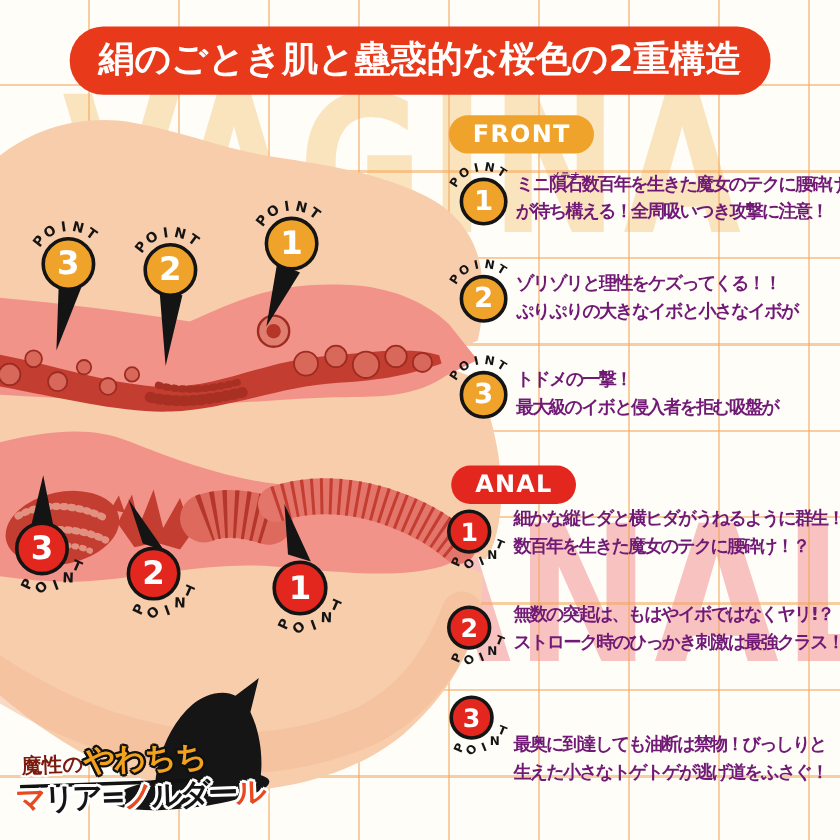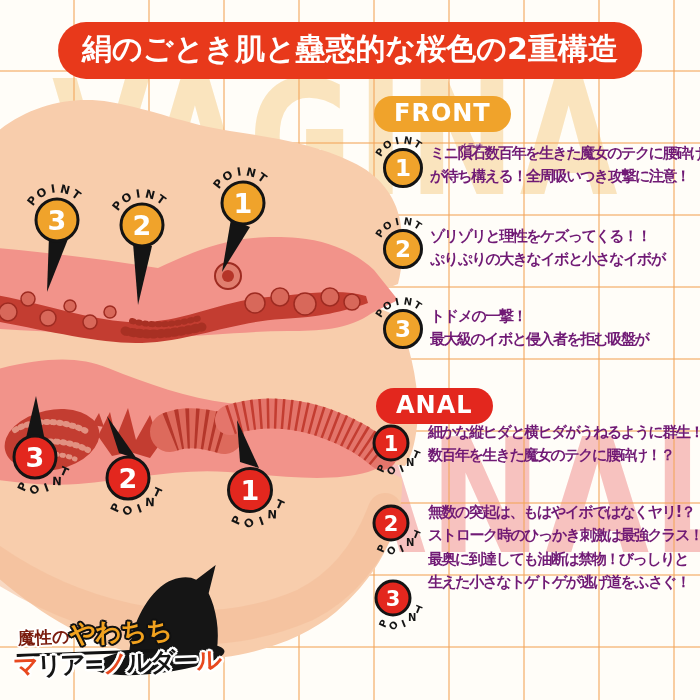--- a/index.html
+++ b/index.html
@@ -12,21 +12,21 @@
   .wm-back{left:322px;top:418px;font-size:158px;letter-spacing:4px;color:var(--watermark-back,#F7C2BF);transform:scaleX(.85);}
   
   .grid{position:absolute;inset:0;background-image:
     repeating-linear-gradient(to right,transparent 0 73px,rgba(243,166,91,.55) 73px 75px),
     repeating-linear-gradient(to bottom,transparent 0 70px,rgba(243,166,91,.55) 70px 72px);}
   
   .title{position:absolute;left:50%;top:22px;transform:translateX(-50%);
     background:var(--banner-red,#E8391B);color:#fff;font-weight:900;font-size:30px;
     letter-spacing:0px;padding:7px 24px 9px;border-radius:28px;white-space:nowrap;}
   
-  .pill{position:absolute;color:#fff;font-weight:900;font-size:24px;letter-spacing:1px;
+  .pill{position:absolute;color:#fff;font-weight:900;font-size:20px;letter-spacing:1px;
     padding:3px 20px 5px;border-radius:18px;white-space:nowrap;}
   .pill-front{left:374px;top:96px;background:var(--front-orange,#F0A32B);}
   .pill-back{left:376px;top:388px;background:var(--back-red,#E3271E);}
   
   .badge{position:absolute;transform:translate(-50%,-50%);width:var(--d);height:var(--d);}
   .badge .circle{position:absolute;inset:0;border-radius:50%;border:3px solid #141414;
     display:flex;align-items:center;justify-content:center;color:#fff;font-weight:900;}
   .badge.c-front .circle{background:var(--front-orange,#F0A32B);}
   .badge.c-back .circle{background:var(--back-red,#E3271E);}
   .arc{position:absolute;left:50%;top:50%;width:0;height:0;}
@@ -287,21 +287,21 @@
       <span style="--a: 44deg; --r: 27px;">P</span>
       <span style="--a: 22deg; --r: 27px;">O</span>
       <span style="--a: 0deg; --r: 27px;">I</span>
       <span style="--a: -22deg; --r: 27px;">N</span>
       <span style="--a: -44deg; --r: 27px;">T</span>
     </div>
   <div class="circle" style="font-size:21px;">
       <span>3</span>
     </div>
 </div>
-<div class="ptext" style="top:548px;left:428px;">
+<div class="ptext" style="top:609px;left:428px;">
   <div>最奥に到達しても油断は禁物！びっしりと</div>
   <div>生えた小さなトゲトゲが逃げ道をふさぐ！</div>
 </div>
 
 <div class="logo">
   <svg width="170" height="110" viewBox="0 0 170 110">
     <ellipse cx="88" cy="94" rx="66" ry="14" fill="#151515" transform="rotate(-5 88 94)"></ellipse>
     <path d="M 58 92 C 60 66 72 38 92 22 C 102 14 118 10 128 16 L 148 2 L 140 30 C 147 46 150 68 146 88 C 118 98 84 98 58 92 Z" fill="#151515"></path>
   </svg>
   <div class="brandline">

